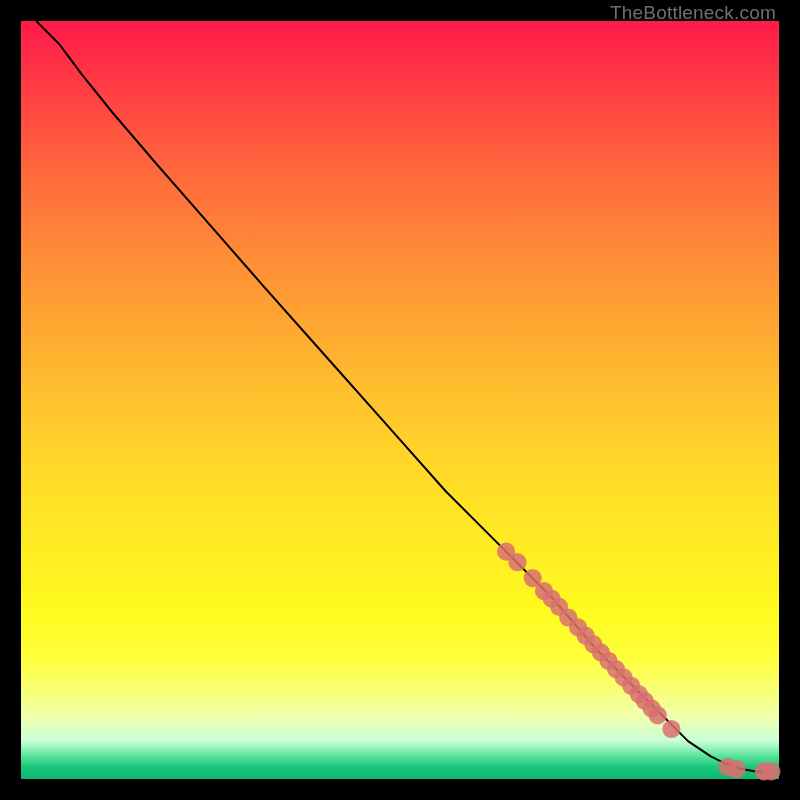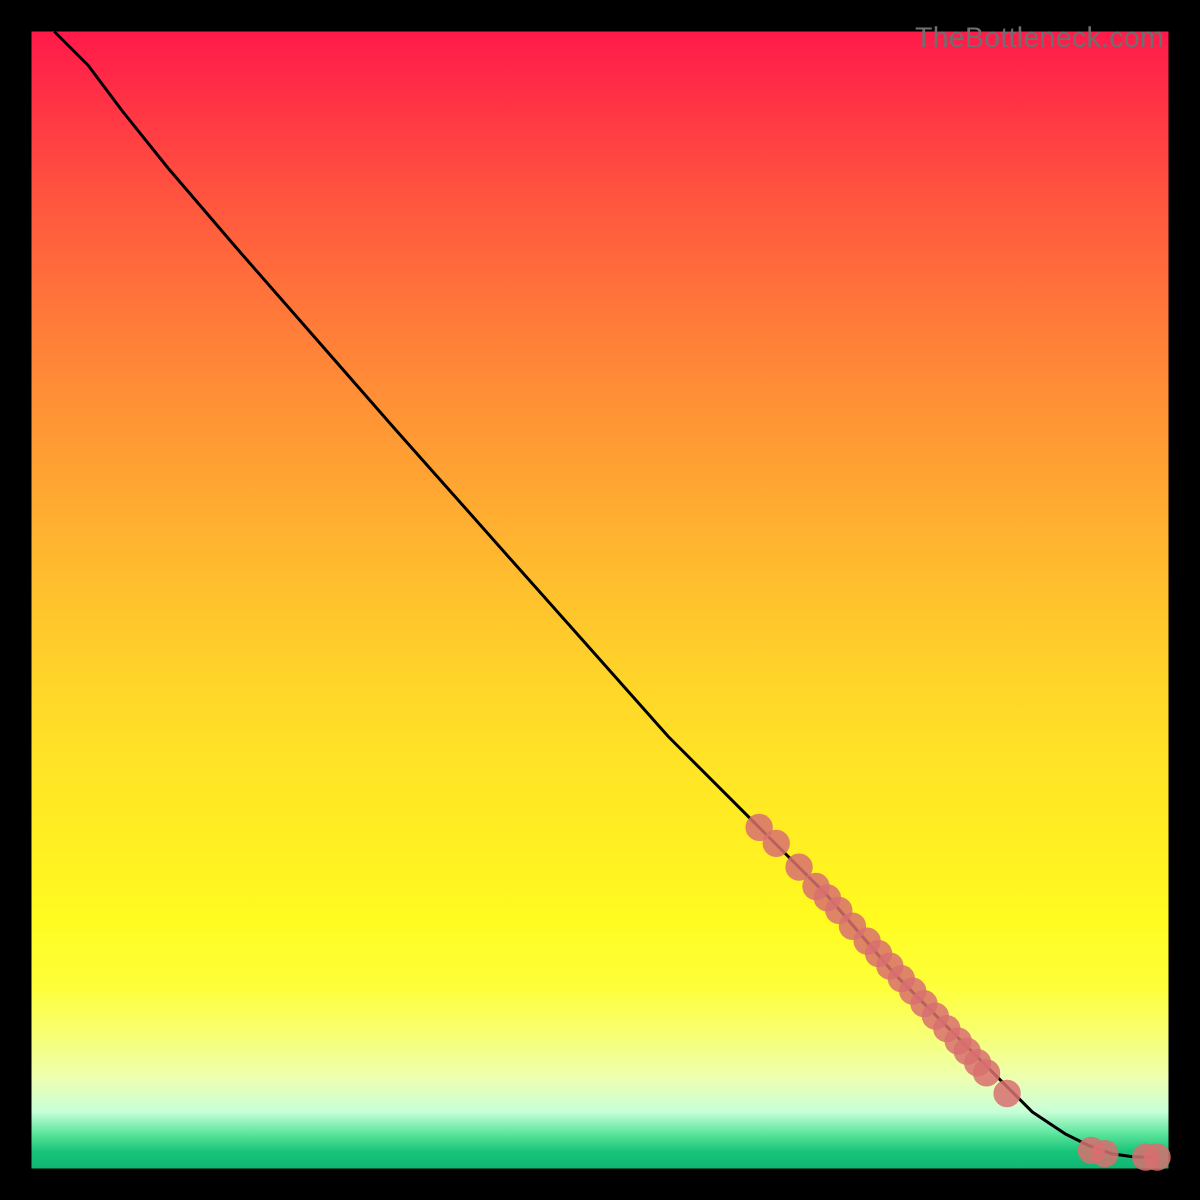--- a/index.html
+++ b/index.html
@@ -40,21 +40,21 @@
       #f8ff70 88%,
       #eeffb0 92%,
       #c8ffd8 95%,
       #58e49a 97%,
       #18c47a 98.5%,
       #10b672 100%
     );
   }
   .watermark {
     position: absolute;
-    top: 15px;
+    top: 2px;
     right: 24px;
     font-family: Arial, Helvetica, sans-serif;
     font-size: 19px;
     color: #6f6f6f;
     letter-spacing: 0.2px;
   }
   svg.overlay {
     position: absolute;
     left: 21px;
     top: 21px;

